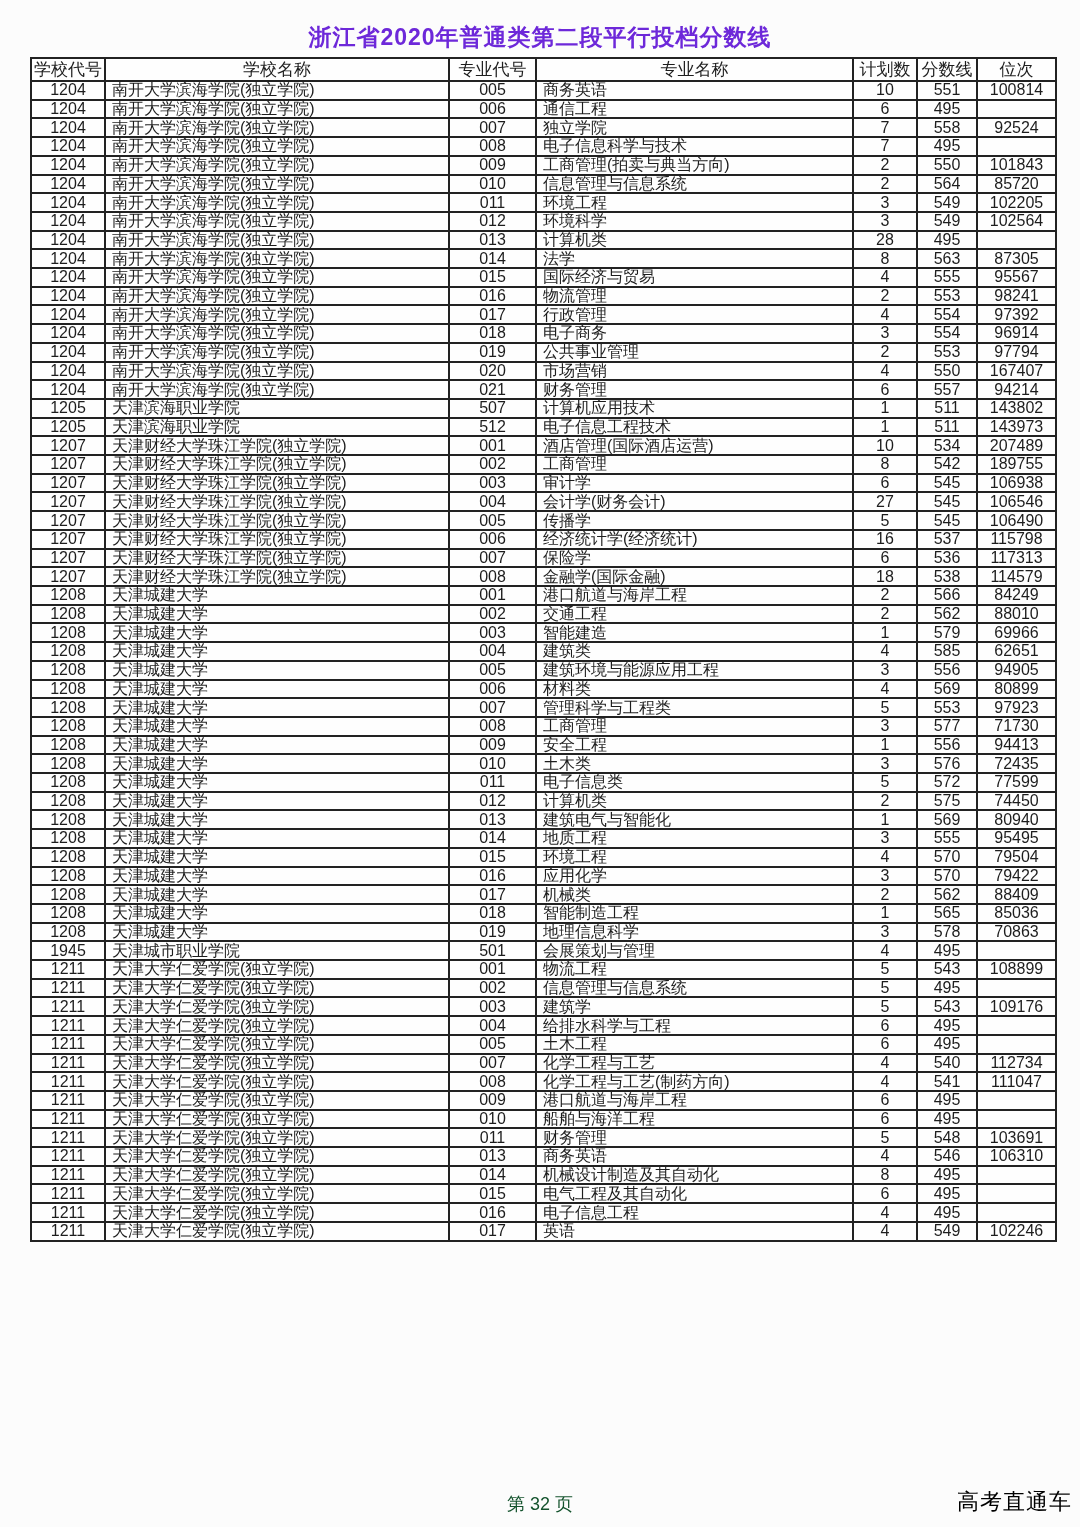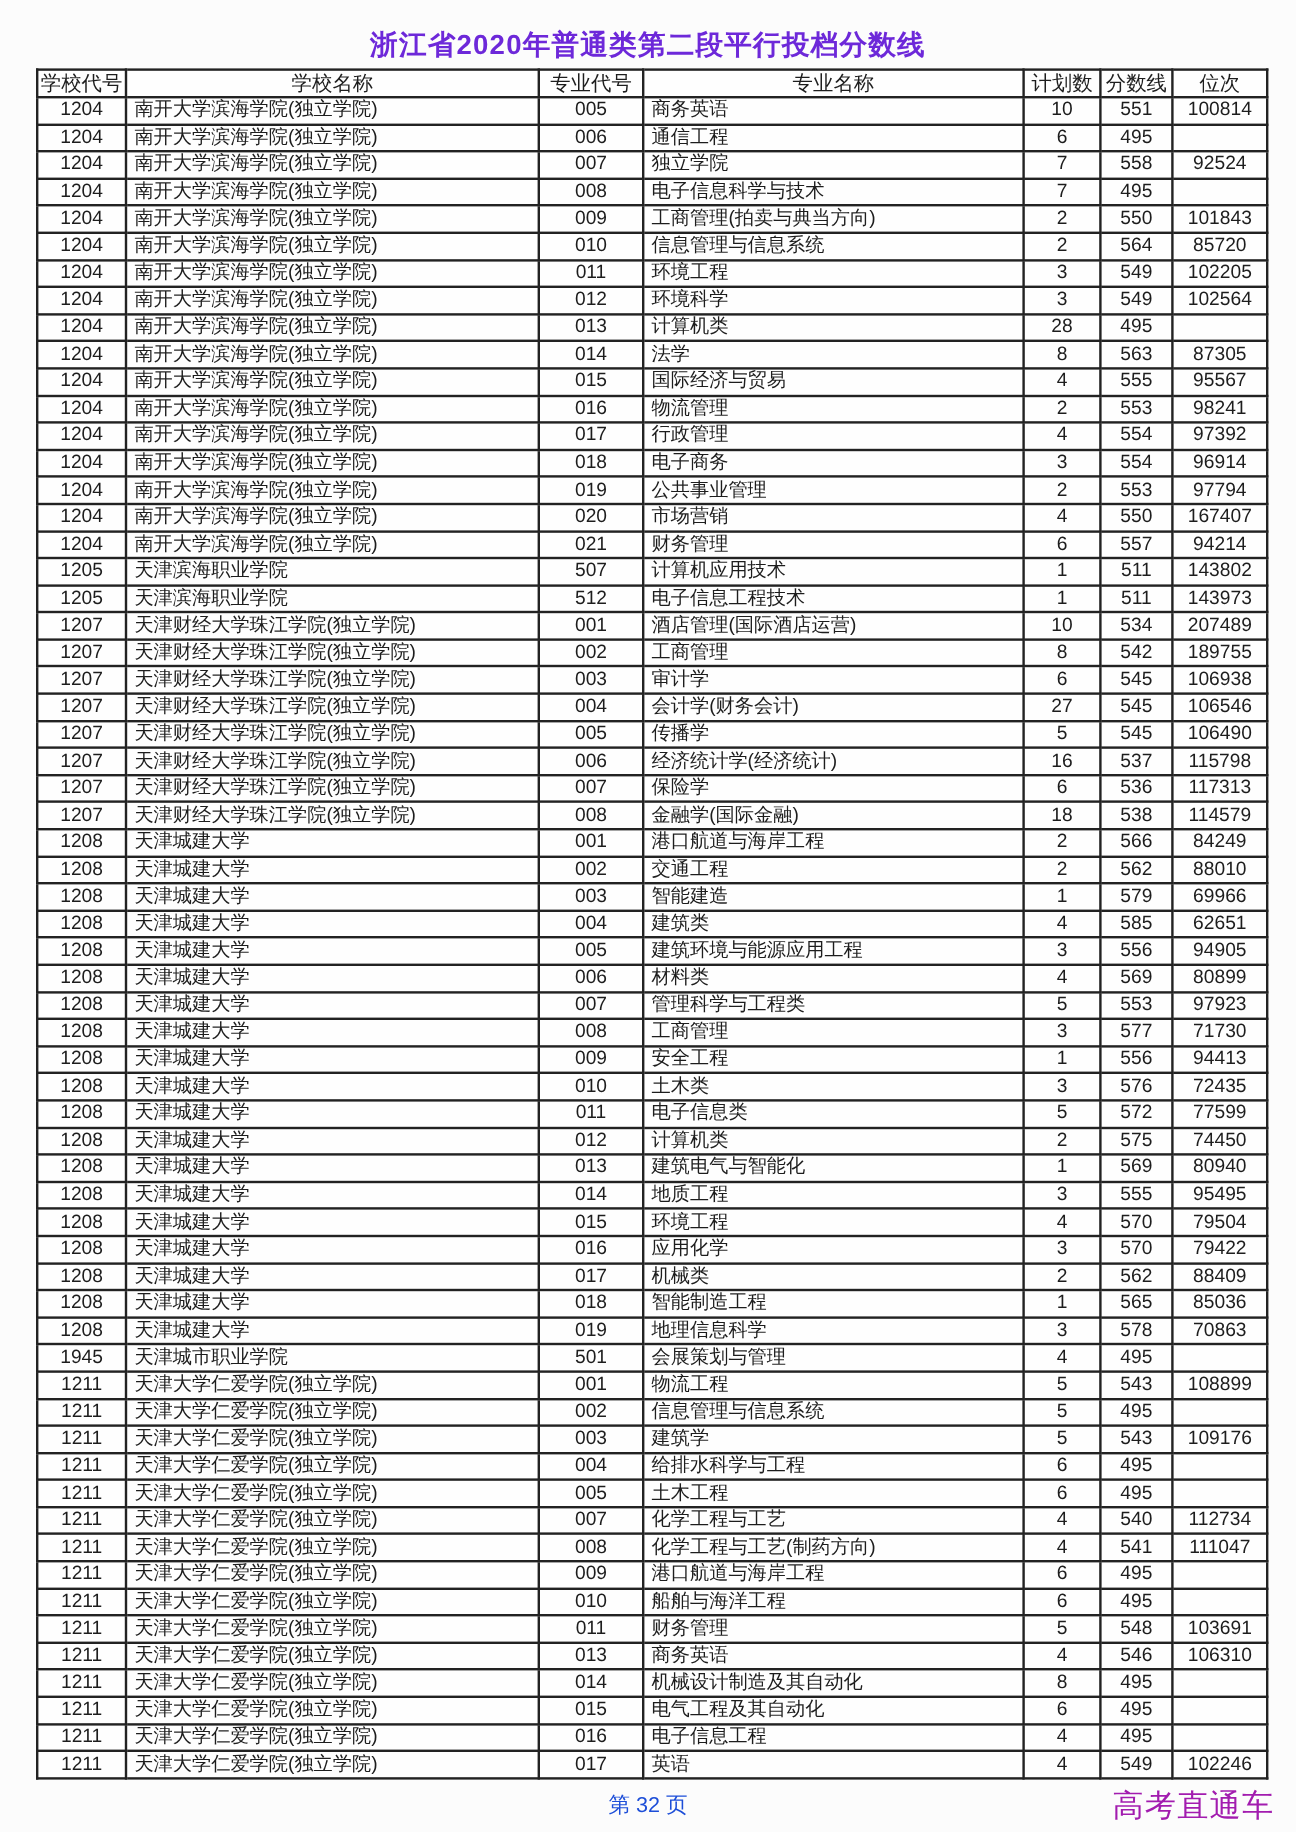--- a/index.html
+++ b/index.html
@@ -24,21 +24,21 @@
     font-size: 23px;
     font-weight: bold;
     letter-spacing: 1px;
     color: #6d28d9;
   }
   table.scores {
     position: absolute;
     left: 30px;
     top: 57px;
     width: 1025px;
-    height: 1426px;
+    height: 1185px;
     border-collapse: collapse;
     table-layout: fixed;
     background: #fefefe;
   }
   table.scores th,
   table.scores td {
     border: 2px solid #222;
     font-size: 16px;
     line-height: 1;
     padding: 0;
@@ -58,28 +58,28 @@
     text-align: left;
     padding-left: 6px;
   }
   .footer-page {
     position: absolute;
     top: 1492px;
     left: 0;
     width: 100%;
     text-align: center;
     font-size: 18px;
-    color: #1d4ed8;
+    color: #14532d;
   }
   .watermark {
     position: absolute;
     top: 1487px;
-    right: 18px;
-    font-size: 26px;
-    color: #a21caf;
+    right: 8px;
+    font-size: 22px;
+    color: #000000;
     letter-spacing: 1px;
   }
 </style>
 </head>
 <body>
 
 <div class="page-title">浙江省2020年普通类第二段平行投档分数线</div>
 
 <table class="scores">
   <colgroup id="colgroup">

